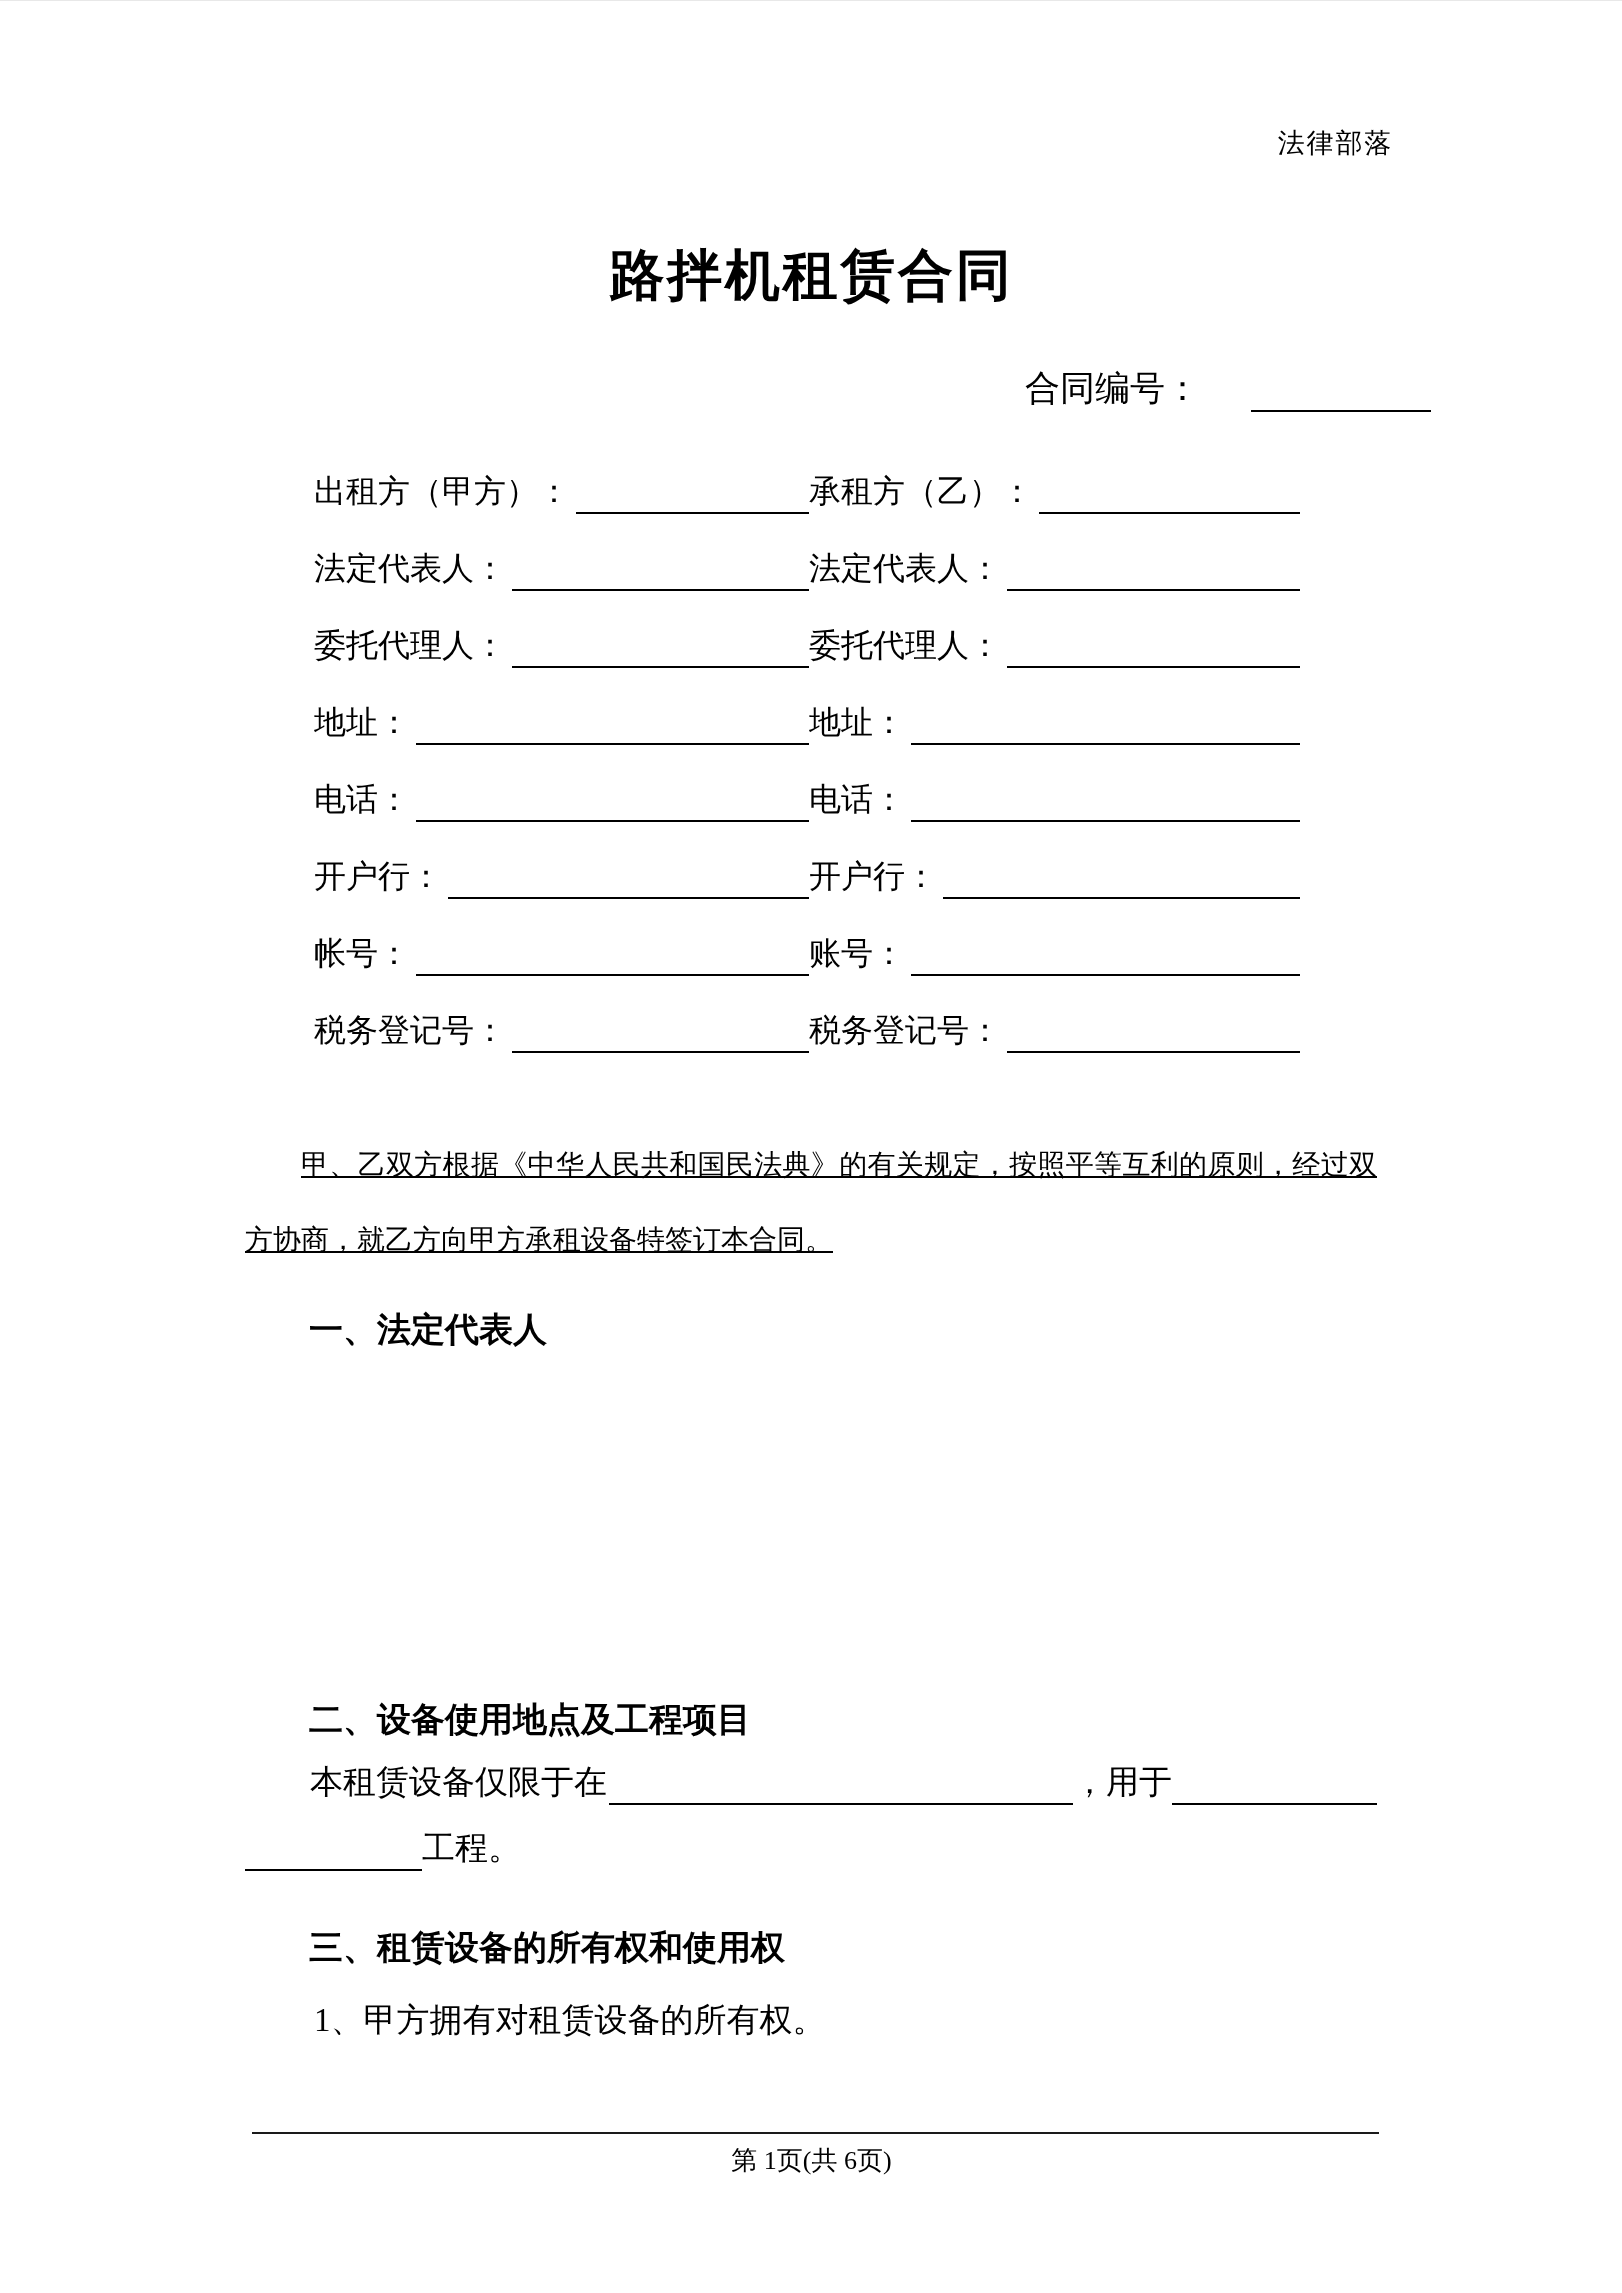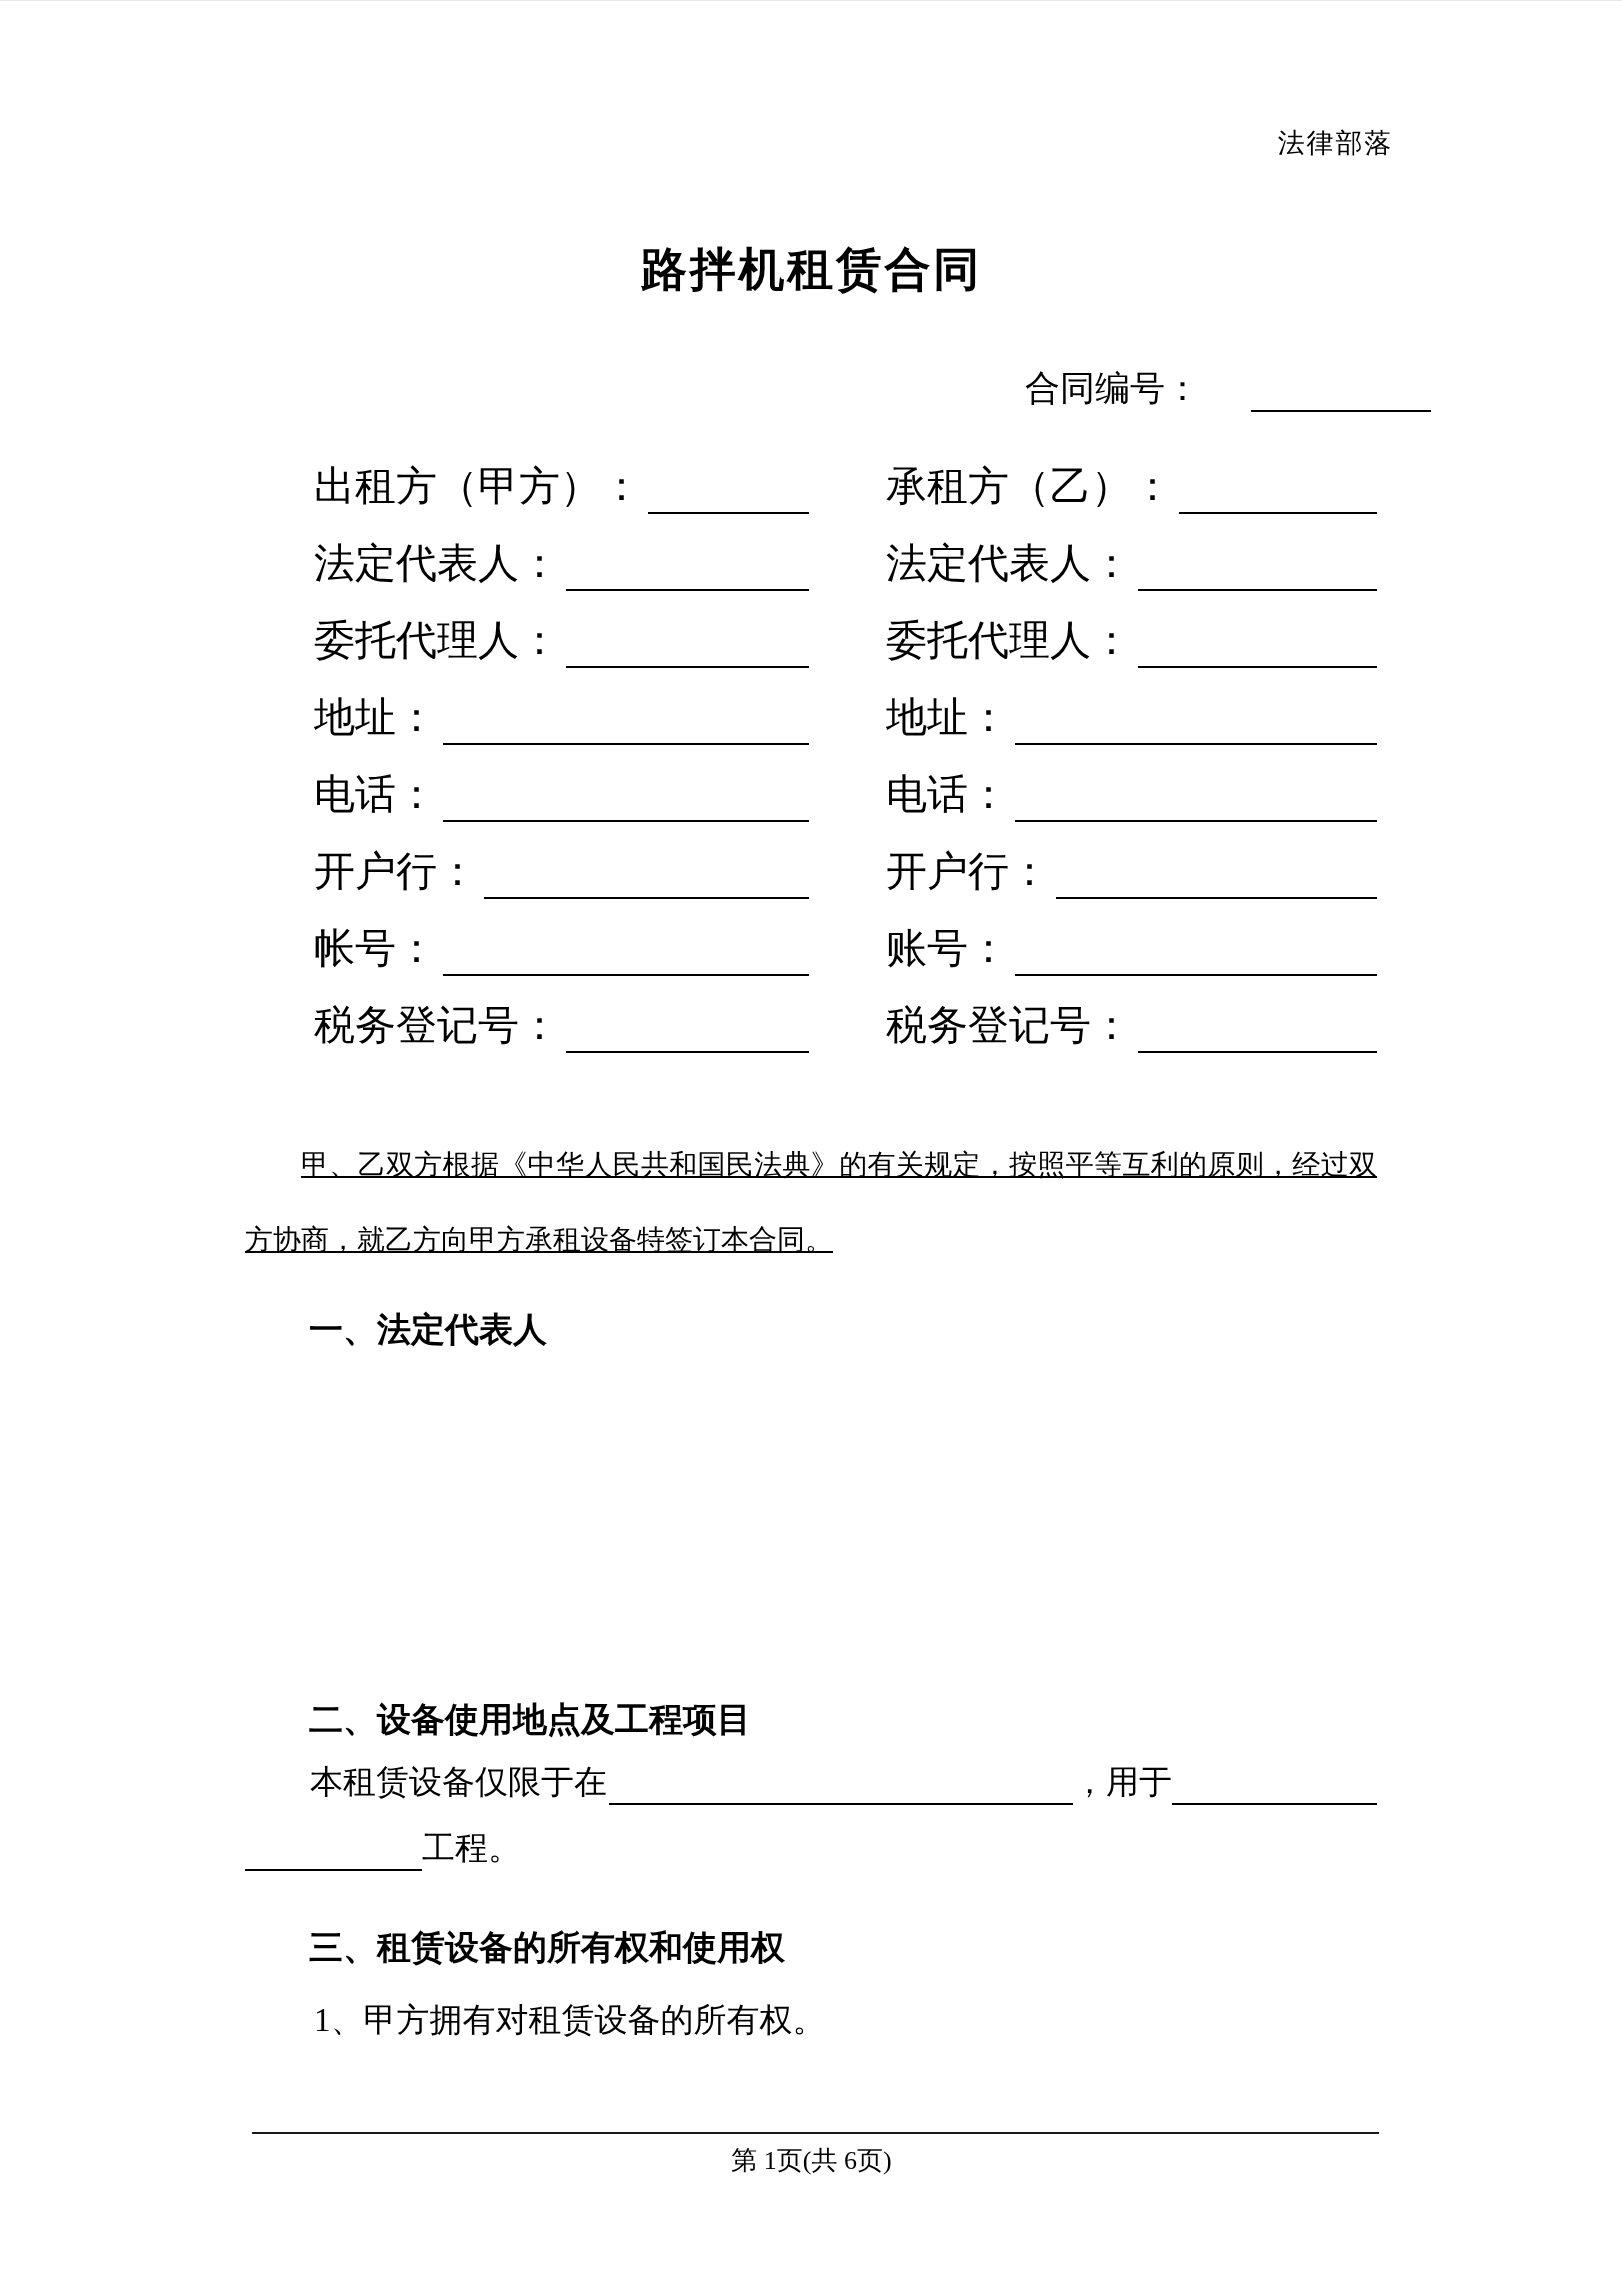--- a/index.html
+++ b/index.html
@@ -19,21 +19,21 @@
     right: 230px;
     font-size: 27px;
     letter-spacing: 1.8px;
   }
   .title {
     position: absolute;
     top: 238px;
     left: 0;
     width: 100%;
     text-align: center;
-    font-size: 46px;
+    font-size: 55px;
     font-weight: 700;
     letter-spacing: 2.7px;
   }
   .contract-no {
     position: absolute;
     top: 360px;
     left: 1025px;
     height: 51px;
     display: flex;
     align-items: flex-end;
@@ -46,23 +46,22 @@
   }
   .contract-no .blank { width: 180px; margin-left: 7.3px; }
 
   .party-grid {
     position: absolute;
     top: 436px;
     left: 314px;
     width: 1064px;
     display: grid;
     grid-template-columns: 495px 491px;
-    column-gap: 77px;
     grid-auto-rows: 77px;
-    font-size: 41px;
+    font-size: 32px;
   }
   .frow {
     display: flex;
     align-items: flex-end;
   }
   .frow .label { white-space: nowrap; }
   .frow .blank { flex: 1; margin-left: 5.5px; }
 
   .preamble {
     position: absolute;

